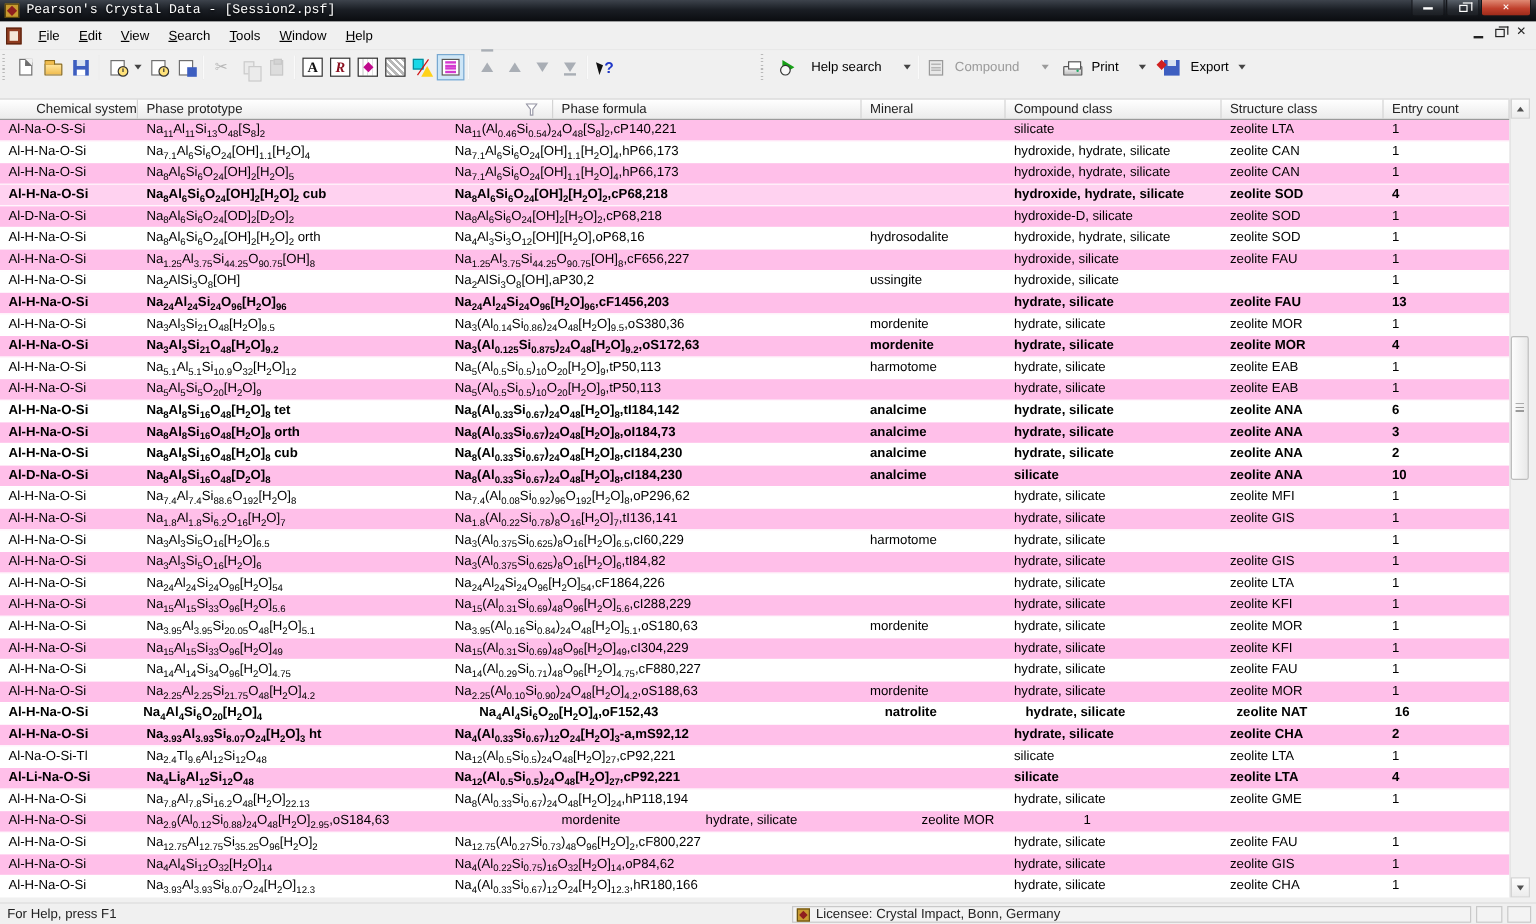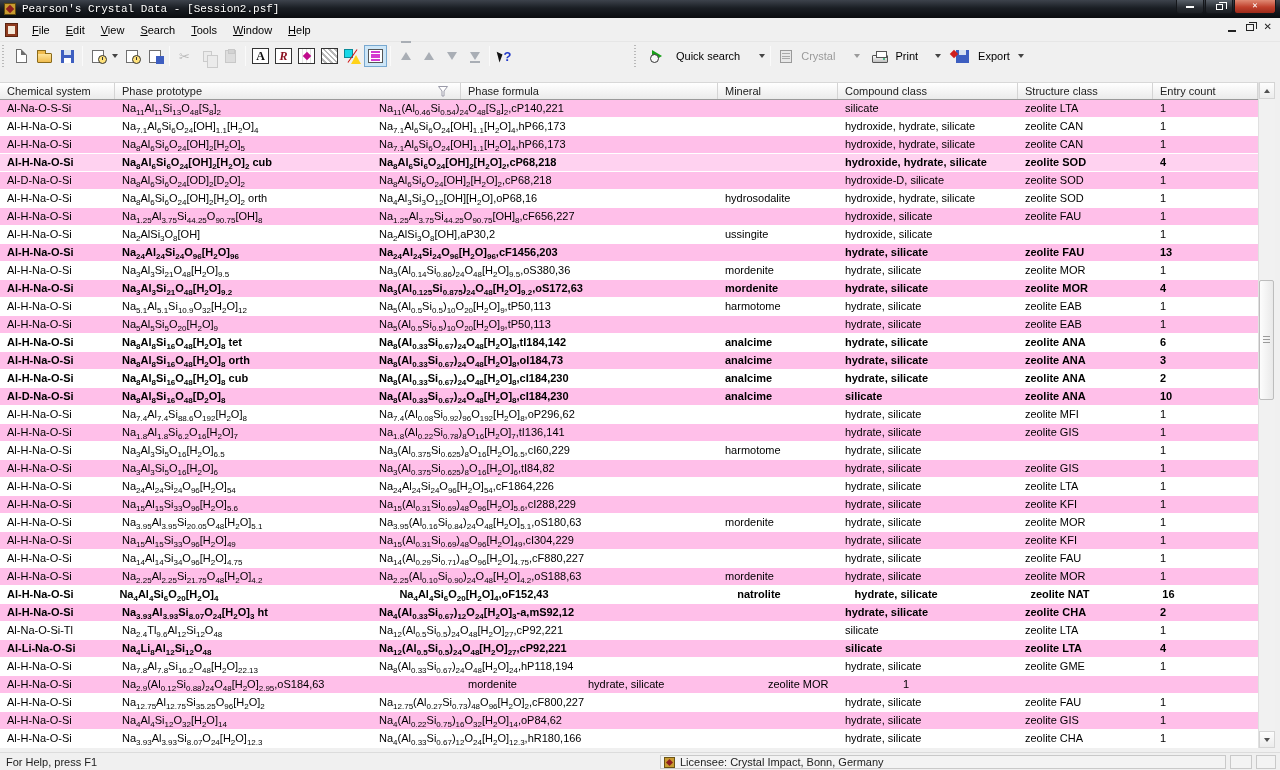--- a/index.html
+++ b/index.html
@@ -254,33 +254,33 @@
     <div class="tbtn">
         <span class="i-cursor"></span>
         <span class="i-q">?</span>
       </div>
 
     <div class="tb-right">
       <span class="gripper"></span>
       <div class="tbtn" style="width:30px;">
           <span class="i-qs"></span>
         </div>
-      <span class="tlabel">Quick search</span>
+      <span class="tlabel">Help search</span>
       <div class="caretbtn" style="margin-left:14px;">
           <span class="caret"></span>
         </div>
       <span class="tsep"></span>
       <div class="tbtn">
           <span class="i-dossier">
             <span></span>
             <span></span>
             <span></span>
           </span>
         </div>
-      <span class="tlabel dim">Crystal</span>
+      <span class="tlabel dim">Compound</span>
       <div class="caretbtn" style="margin-left:14px;">
           <span class="caret dim"></span>
         </div>
       <div class="tbtn" style="margin-left:6px;">
           <span class="i-printer"></span>
         </div>
       <span class="tlabel">Print</span>
       <div class="caretbtn" style="margin-left:12px;">
           <span class="caret"></span>
         </div>
@@ -292,21 +292,21 @@
           <span class="caret"></span>
         </div>
     </div>
   </div>
 
   <div class="midstrip"></div>
 
   <div class="gridwrap">
     <div class="gridmain">
       <div class="grid-header">
-          <div class="hcell" style="width: 115px;"><span>Chemical system</span></div>
+          <div class="hcell" style="width: 115px; text-align: right;"><span>Chemical system</span></div>
           <div class="hcell" style="width: 346px;"><span>Phase prototype</span><span class="funnel"><svg width="10" height="11" viewBox="0 0 10 11">
                 <path d="M0.5 0.5 H9.5 L6 5 V10 H4 V5 Z" fill="#ffffff" stroke="#9a9aa8" stroke-width="1"></path>
               </svg></span></div>
           <div class="hcell" style="width: 257px;"><span>Phase formula</span></div>
           <div class="hcell" style="width: 120px;"><span>Mineral</span></div>
           <div class="hcell" style="width: 180px;"><span>Compound class</span></div>
           <div class="hcell" style="width: 135px;"><span>Structure class</span></div>
           <div class="hcell" style="width: 105px;"><span>Entry count</span></div>
         </div>
       <div class="grid-body">

